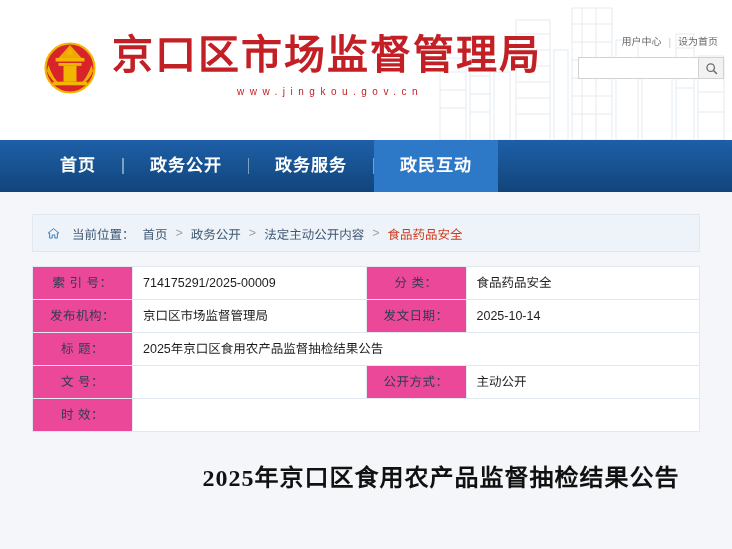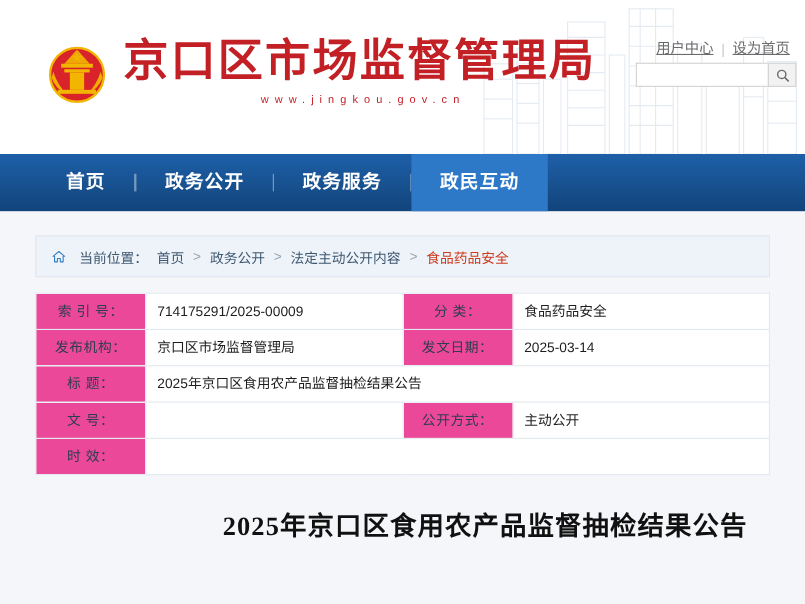--- a/index.html
+++ b/index.html
@@ -32,27 +32,26 @@
   .skyline {
     position: absolute;
     right: 0; top: 0;
     width: 300px; height: 140px;
     opacity: 0.5;
   }
   .header-topnav {
     position: absolute;
     right: 14px;
     top: 33px;
-    font-size: 13px;
+    font-size: 10px;
     color: #6b6b6b;
     display: flex;
     align-items: flex-end;
     gap: 7px;
     z-index: 4;
-    text-decoration: underline;
   }
   .header-topnav a {
     color: #6b6b6b;
     text-decoration: none;
     white-space: nowrap;
   }
   .header-topnav .sep {
     color: #c9c9c9;
   }
   .header-search {
@@ -360,21 +359,21 @@
         <tr>
           <td class="lbl">索 引 号：</td>
           <td class="val">714175291/2025-00009</td>
           <td class="lbl">分    类：</td>
           <td class="val">食品药品安全</td>
         </tr>
         <tr>
           <td class="lbl">发布机构：</td>
           <td class="val">京口区市场监督管理局</td>
           <td class="lbl">发文日期：</td>
-          <td class="val">2025-03-14</td>
+          <td class="val">2025-10-14</td>
         </tr>
         <tr>
           <td class="lbl">标    题：</td>
           <td class="val" colspan="3">2025年京口区食用农产品监督抽检结果公告</td>
         </tr>
         <tr>
           <td class="lbl">文    号：</td>
           <td class="val"></td>
           <td class="lbl">公开方式：</td>
           <td class="val">主动公开</td>

